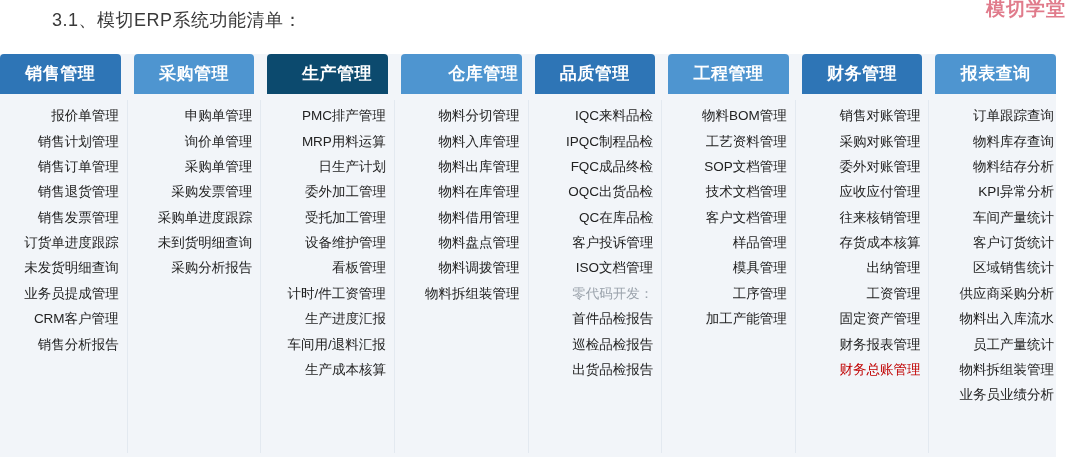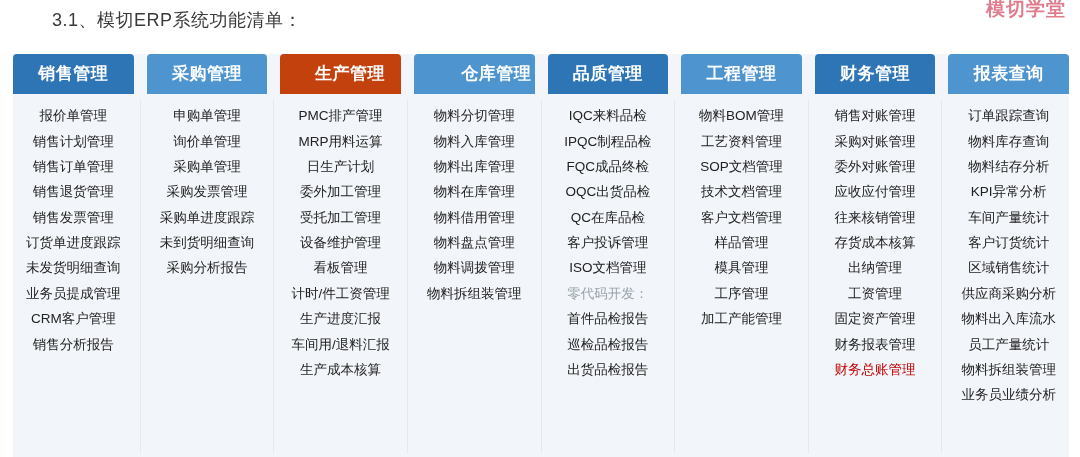--- a/index.html
+++ b/index.html
@@ -29,21 +29,21 @@
     top: -4px;
     font-size: 19px;
     font-weight: bold;
     color: #c8102e;
     opacity: 0.55;
     white-space: nowrap;
     letter-spacing: 1px;
   }
   .board {
     position: absolute;
-    left: 13px;
+    left: 0;
     top: 54px;
     width: 1056px;
     height: 403px;
     background: #f2f5f9;
     display: flex;
     gap: 6px;
     padding: 0;
     box-sizing: border-box;
   }
   .column {
@@ -62,21 +62,21 @@
     font-weight: bold;
     border-radius: 4px 4px 0 0;
     letter-spacing: 0.5px;
     margin-bottom: 9px;
     white-space: nowrap;
     overflow: hidden;
   }
   .col-items {
     display: flex;
     flex-direction: column;
-    align-items: center;
+    align-items: flex-end;
   }
   .item {
     font-size: 13.5px;
     color: #222222;
     line-height: 15px;
     padding: 5.2px 2px;
     text-align: center;
     white-space: nowrap;
   }
   .item.muted {
@@ -123,21 +123,21 @@
         <div class="item">询价单管理</div>
         <div class="item">采购单管理</div>
         <div class="item">采购发票管理</div>
         <div class="item">采购单进度跟踪</div>
         <div class="item">未到货明细查询</div>
         <div class="item">采购分析报告</div>
       </div>
     </div>
     <div class="sep"></div>
     <div class="column">
-      <div class="col-head" style="background: #c2410c; padding-left: 19px;">生产管理</div>
+      <div class="col-head" style="background: #0c4a6e; padding-left: 19px;">生产管理</div>
       <div class="col-items">
         <div class="item">PMC排产管理</div>
         <div class="item">MRP用料运算</div>
         <div class="item">日生产计划</div>
         <div class="item">委外加工管理</div>
         <div class="item">受托加工管理</div>
         <div class="item">设备维护管理</div>
         <div class="item">看板管理</div>
         <div class="item">计时/件工资管理</div>
         <div class="item">生产进度汇报</div>

